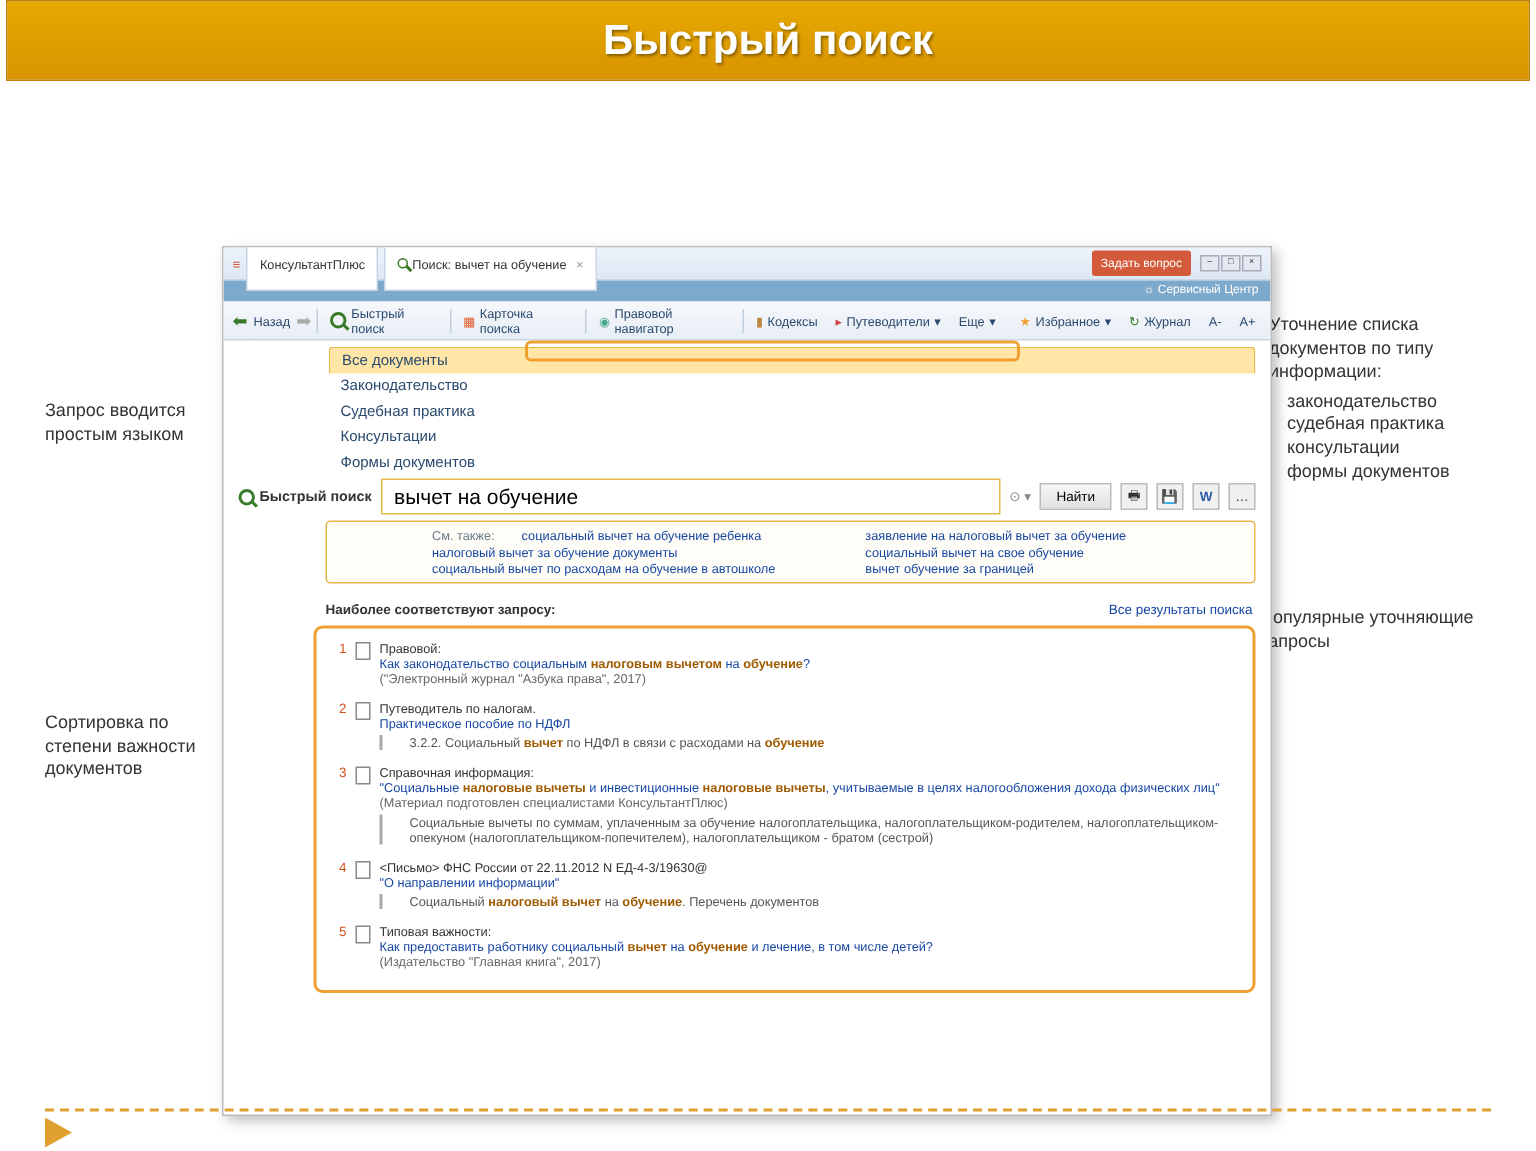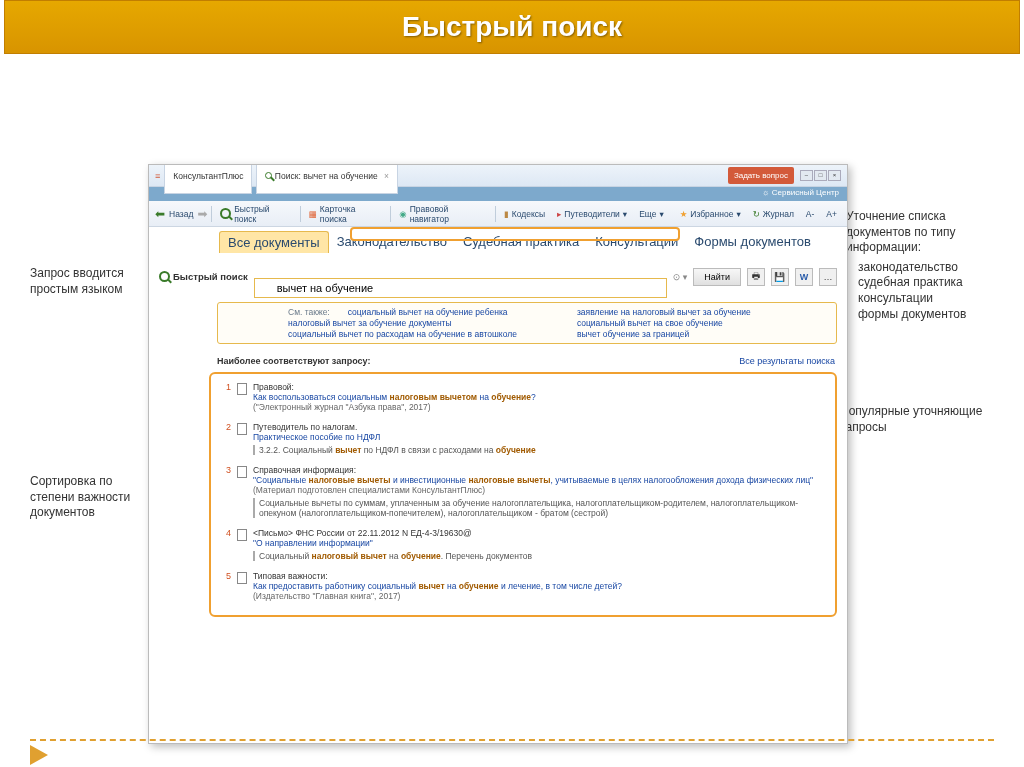--- a/index.html
+++ b/index.html
@@ -98,21 +98,22 @@
     color: #2a4a6e;
   }
   .toolbar .tb-item { display:flex; align-items:center; gap:3px; padding:2px 4px; }
   .toolbar .sep { width:1px; height:16px; background:#c0cddb; }
   .nav-arrow { color:#3a7b2a; font-size:12px; }
   .star { color:#f0a030; }
   .filter-tabs {
     display:flex;
     gap: 0;
     padding: 4px 10px 0 70px;
-    font-size: 13px;
+    font-size: 10px;
+    flex-direction: column;
   }
   .filter-tabs .ft {
     padding: 3px 8px;
     color: #2a4a6e;
     cursor: pointer;
   }
   .filter-tabs .ft.active {
     background: #ffe6a6;
     border: 1px solid #e6b94d;
     border-radius: 3px 3px 0 0;
@@ -124,23 +125,22 @@
     padding: 2px 10px 4px 10px;
     gap:6px;
   }
   .search-label { font-weight:bold; color:#333; font-size:9.5px; display:flex; align-items:center; gap:3px;}
   .loupe { width:11px; height:11px; border:2px solid #3a7b2a; border-radius:50%; position:relative; display:inline-block;}
   .loupe::after{content:''; position:absolute; width:5px; height:2px; background:#3a7b2a; bottom:-2px; right:-4px; transform:rotate(45deg);}
   .search-input {
     flex: 1;
     border: 1px solid #e6b94d;
     background:#fff;
-    padding: 3px 22px;
-    font-size: 11px;
-    margin-top: 23px;
+    padding: 3px 8px;
+    font-size: 14px;
   }
   .find-btn {
     background: linear-gradient(#f7f7f7,#e0e0e0);
     border:1px solid #bbb;
     padding: 3px 10px;
     font-size: 9px;
     cursor:pointer;
   }
   .tool-btn { width:18px; height:18px; border:1px solid #bbb; background:#f0f0f0; font-size:9px; display:flex; align-items:center; justify-content:center;}
   .see-also {
@@ -176,21 +176,21 @@
     padding: 4px 2px 6px 2px;
     font-size: 8.5px;
   }
   .result .num { color:#d05020; width:10px; text-align:right; font-size:9px; }
   .result .doc-icon { width:10px; height:12px; border:1px solid #888; background:#fff; margin-top:1px; flex-shrink:0; }
   .result .body { flex:1; color:#444; }
   .result .type-label { color:#333; }
   .result .link { color:#1847a3; }
   .result .hl { color:#a05a00; font-weight:bold; }
   .result .meta { color:#666; }
-  .result .excerpt { border-left:2px solid #aaa; padding-left:4px; margin-top:3px; color:#555;}
+  .result .excerpt { border-left:2px solid #aaa; padding-left:18px; margin-top:3px; color:#555;}
   .callout-box {
     position:absolute;
     border:2px solid #f0a030;
     border-radius:4px;
     pointer-events:none;
   }
   .footer-dash {
     position:absolute;
     left:30px; right:30px; bottom:28px;
     border-bottom: 2px dashed #e0a030;
@@ -320,21 +320,21 @@
       <a class="all-link">Все результаты поиска</a>
     </div>
 
     <div class="results">
 
       <div class="result">
         <div class="num">1</div>
         <div class="doc-icon"></div>
         <div class="body">
           <div class="type-label">Правовой:</div>
-          <div class="link"><span>Как воспользоваться социальным </span><b class="hl">налоговым вычетом</b><span> на </span><b class="hl">обучение</b><span>?</span></div>
+          <div class="link"><span>Как законодательство социальным </span><b class="hl">налоговым вычетом</b><span> на </span><b class="hl">обучение</b><span>?</span></div>
           <div class="meta">("Электронный журнал "Азбука права", 2017)</div>
         </div>
       </div>
 
       <div class="result">
         <div class="num">2</div>
         <div class="doc-icon"></div>
         <div class="body">
           <div class="type-label">Путеводитель по налогам.</div>
           <div class="link">Практическое пособие по НДФЛ</div>

